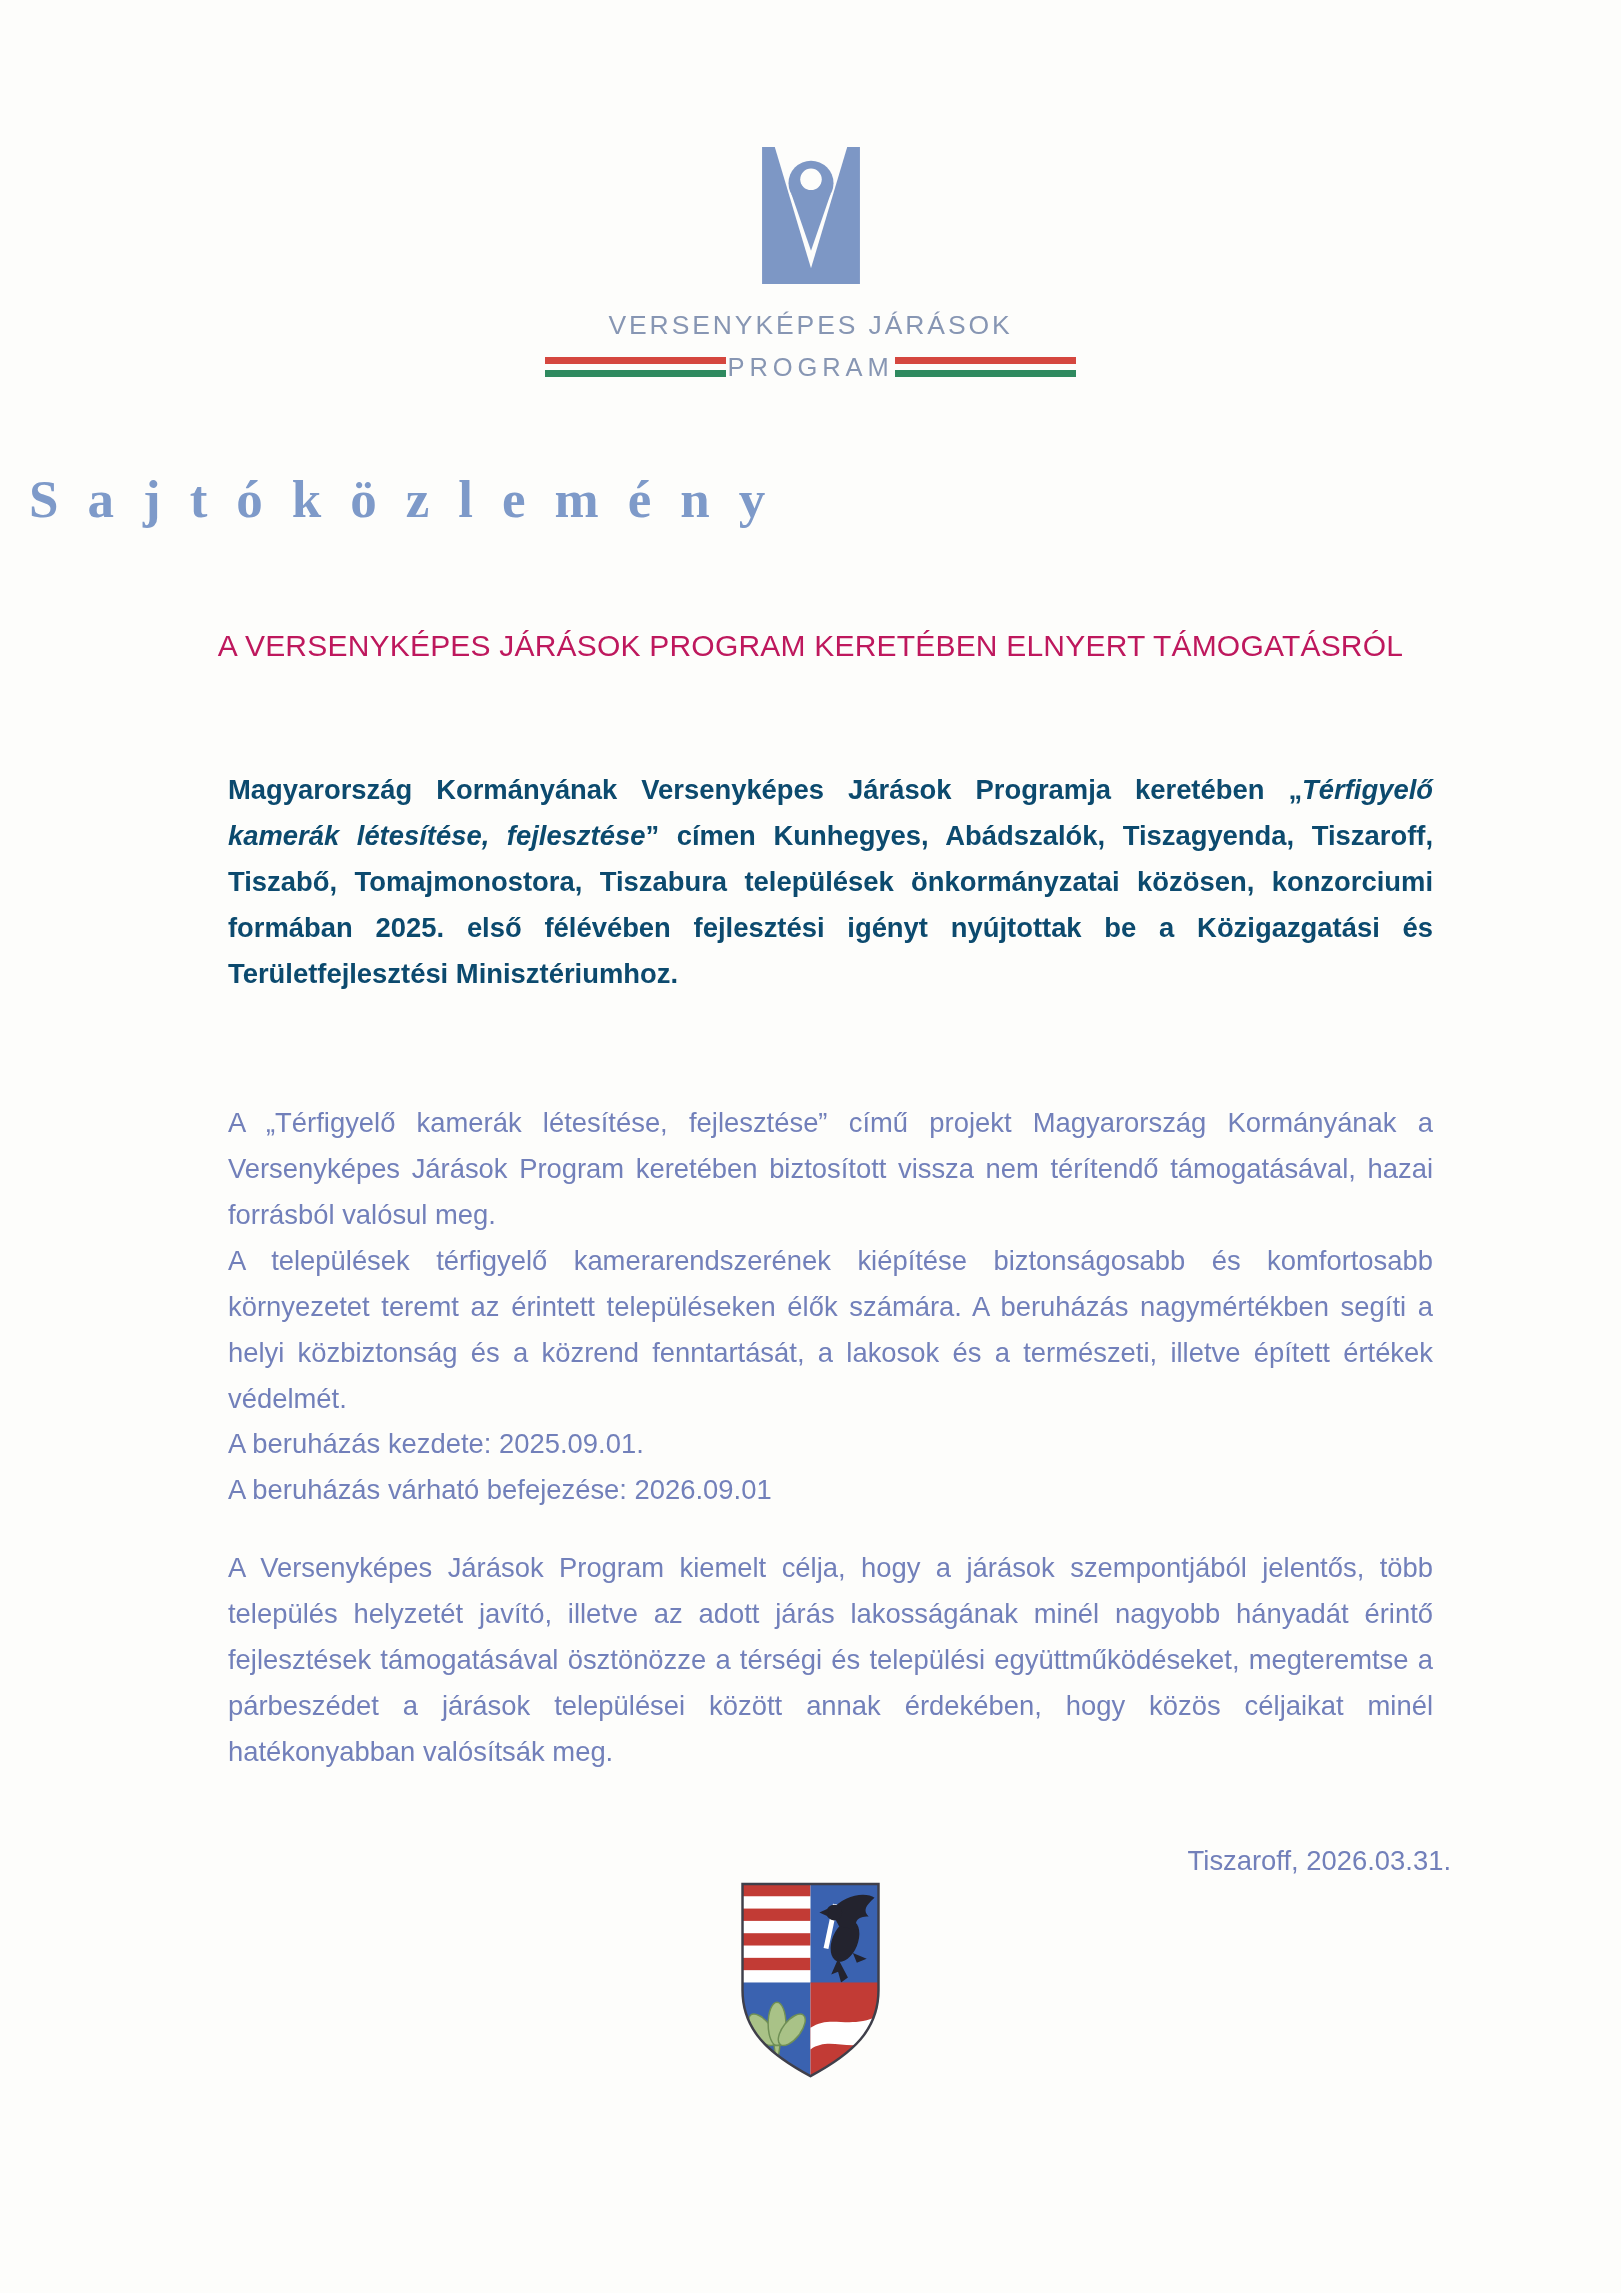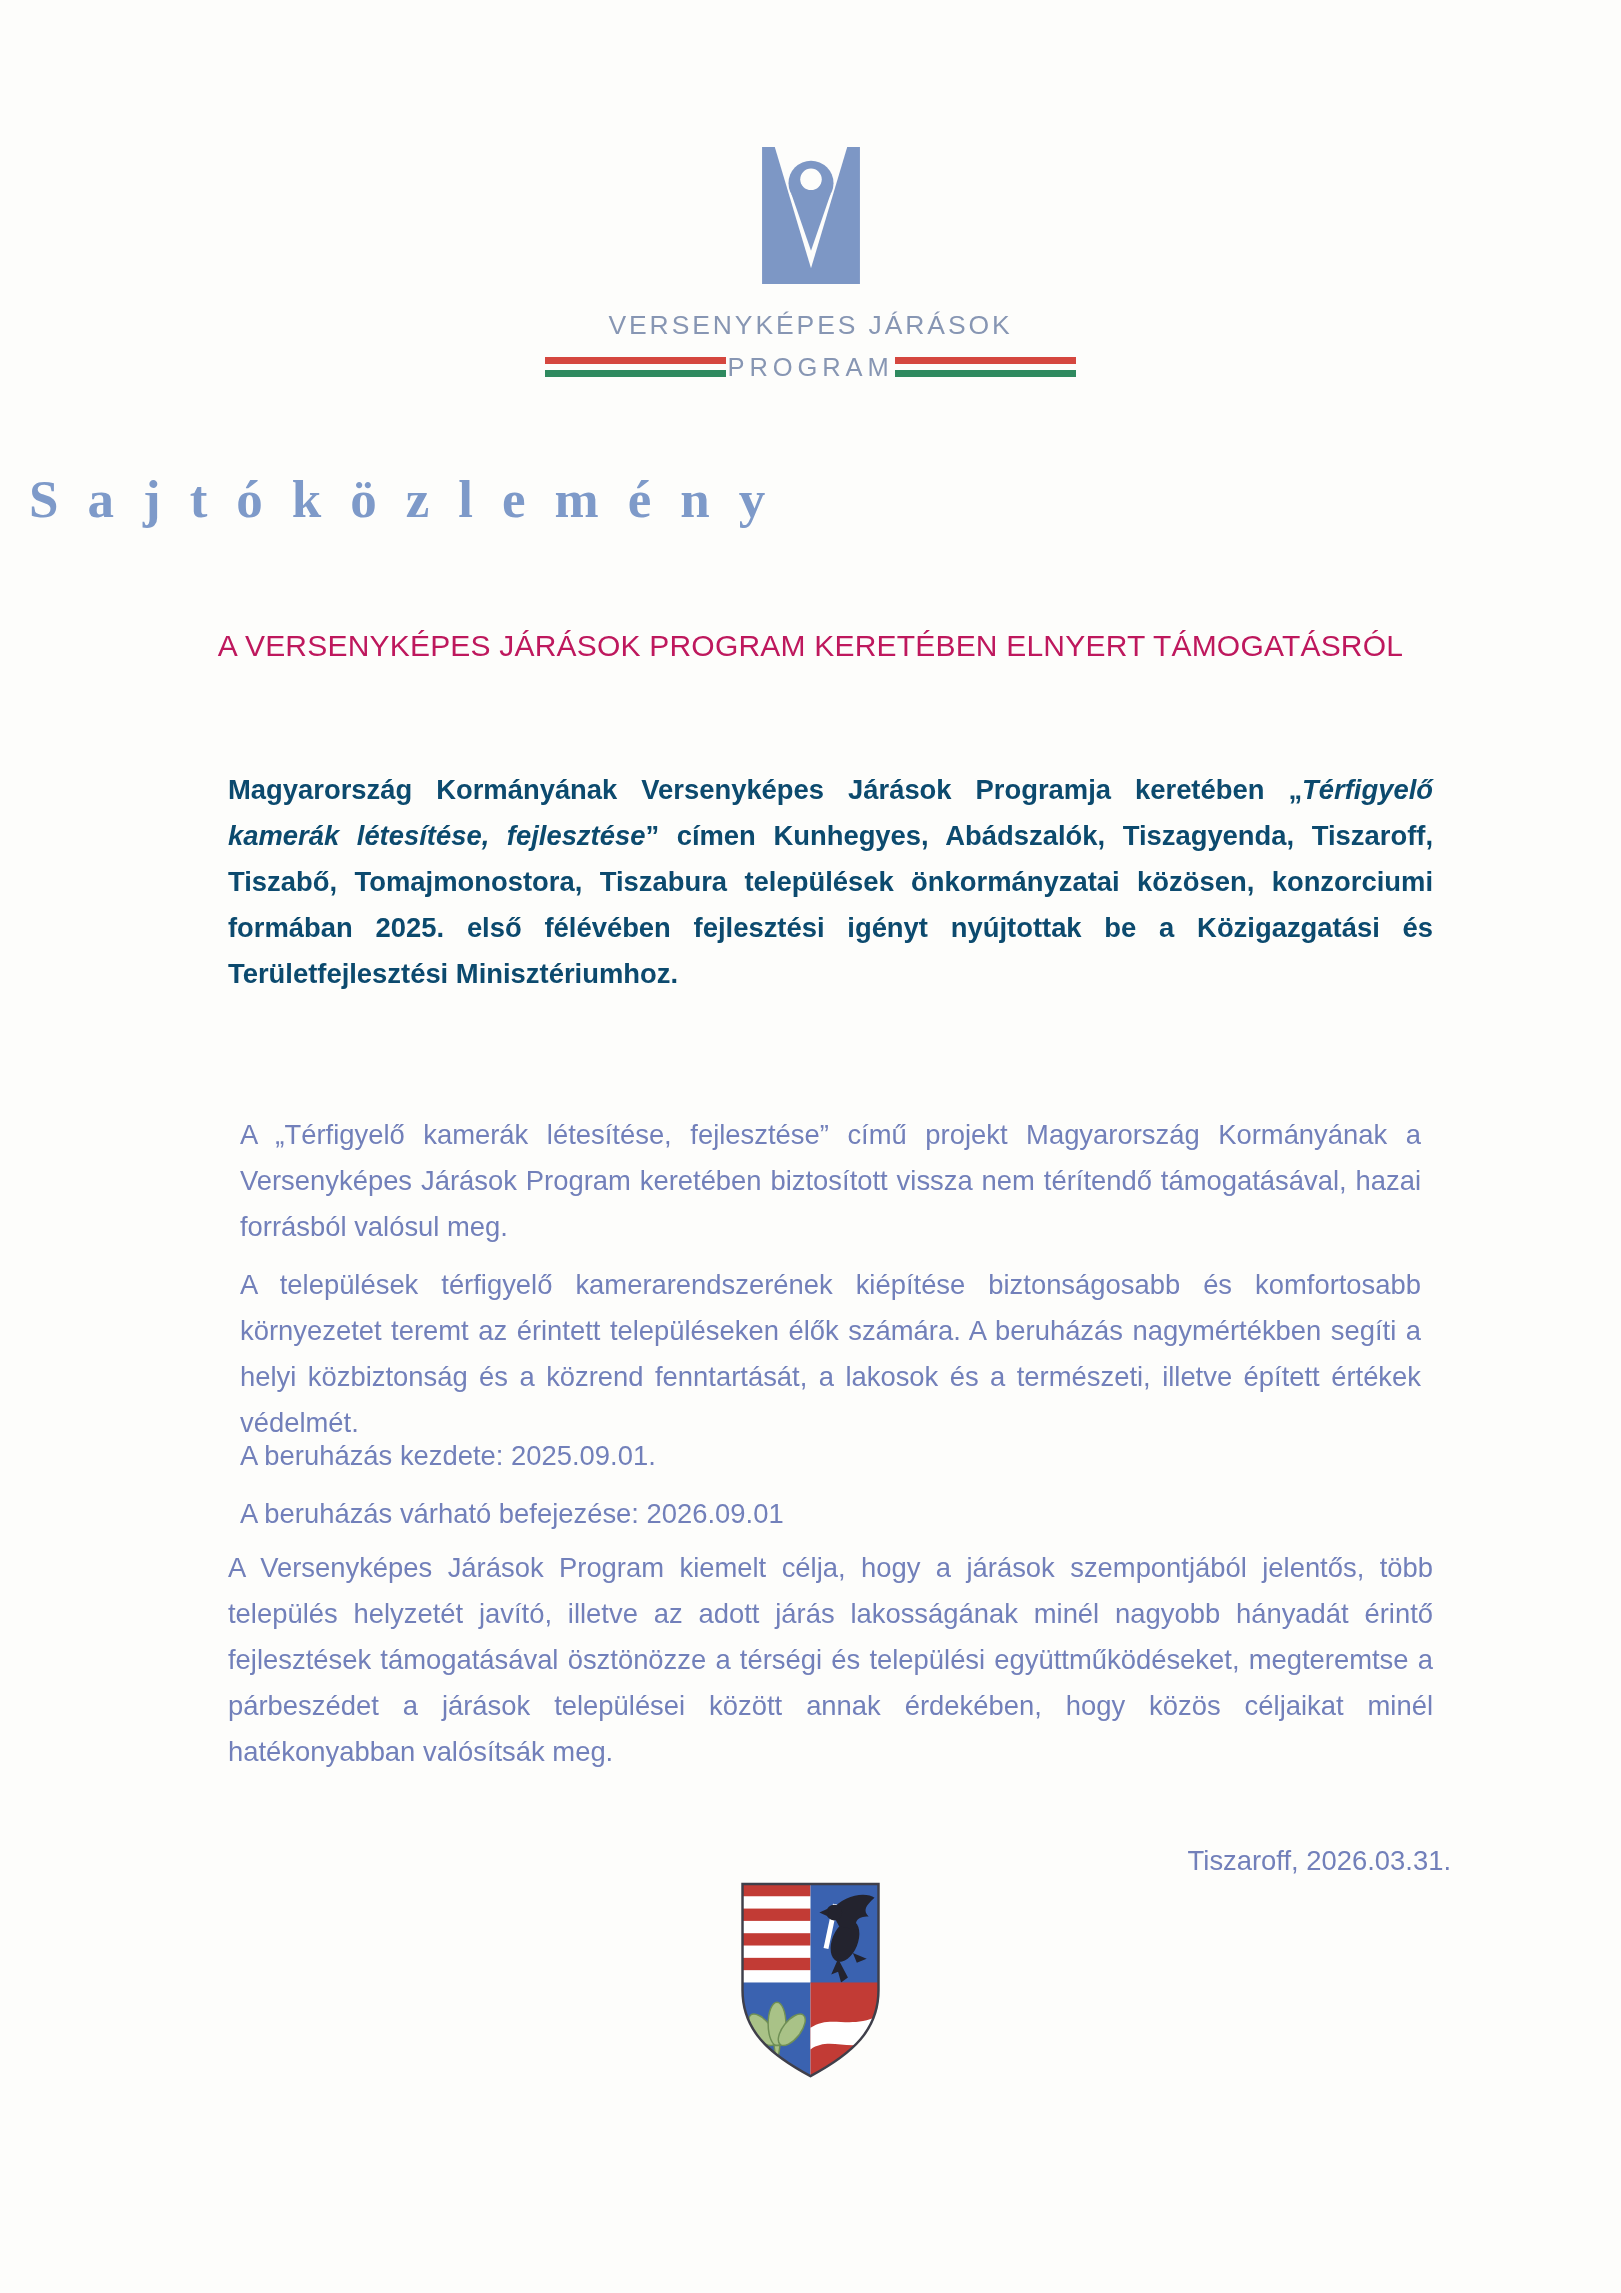--- a/index.html
+++ b/index.html
@@ -78,23 +78,23 @@
   }
   .justify { text-align: justify; }
   .lead {
     top: 767px;
     font-weight: 700;
     color: #0c4a6e;
   }
   .lead em { font-style: italic; }
   .body1 { top: 978px; }
   .body23 { top: 1100px; }
-  .body23 p { margin: 12px; }
+  .body23 p { margin: 0; }
   .dates { top: 1421px; }
-  .dates div { margin: 12px; }
+  .dates div { margin: 0; }
   .body4 { top: 1545px; }
   .signoff {
     top: 1790px;
     width: 1223px;
     text-align: right;
     margin-top: 48px;
   }
 
   
   .crest-wrap {

